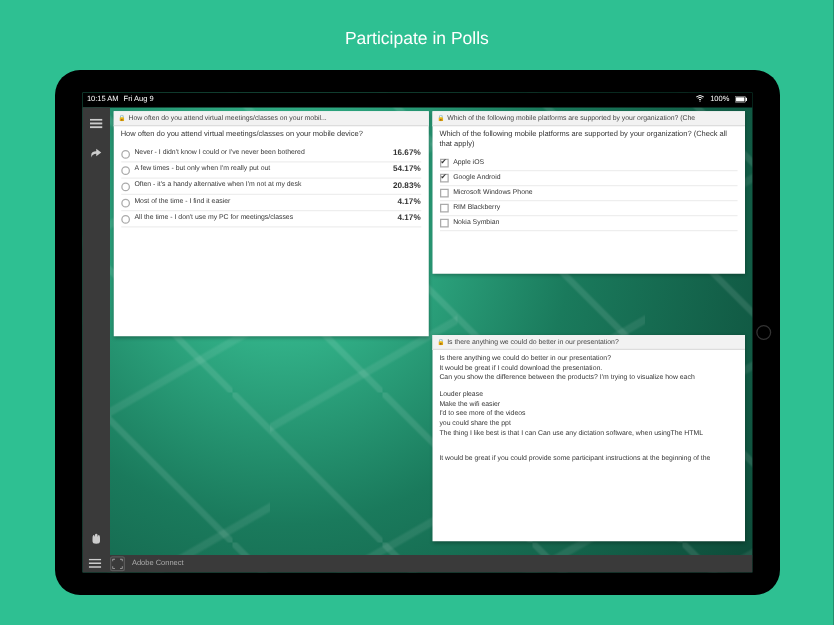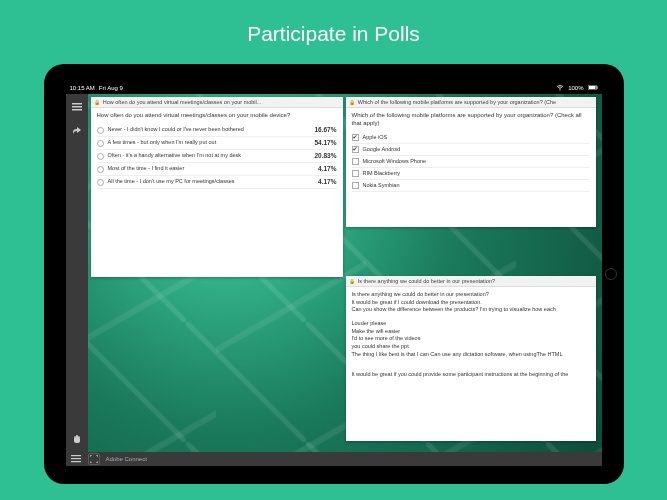--- a/index.html
+++ b/index.html
@@ -8,21 +8,21 @@
   height: 500px;
   background: #2ec092;
   font-family: -apple-system, Helvetica, Arial, sans-serif;
   display: flex;
   flex-direction: column;
   align-items: center;
   overflow: hidden;
 }
 .page-title {
   color: #fff;
-  font-size: 21px;
+  font-size: 14px;
   font-weight: 300;
   margin-top: 22px;
   margin-bottom: 18px;
 }
 .tablet {
   width: 580px;
   height: 420px;
   background: #000;
   border-radius: 20px;
   padding: 18px 22px;

